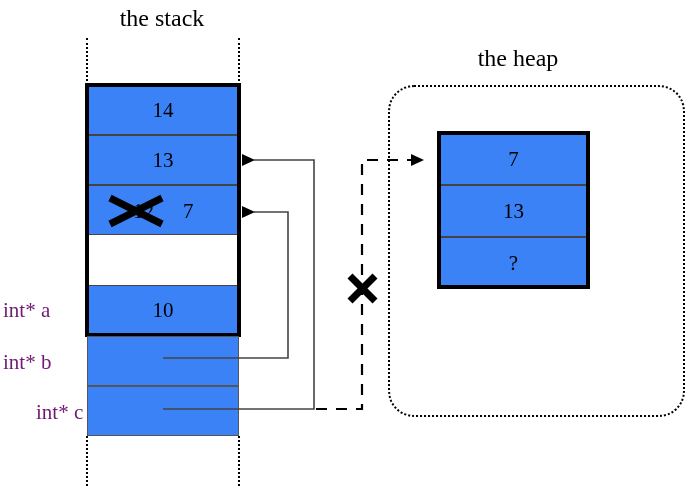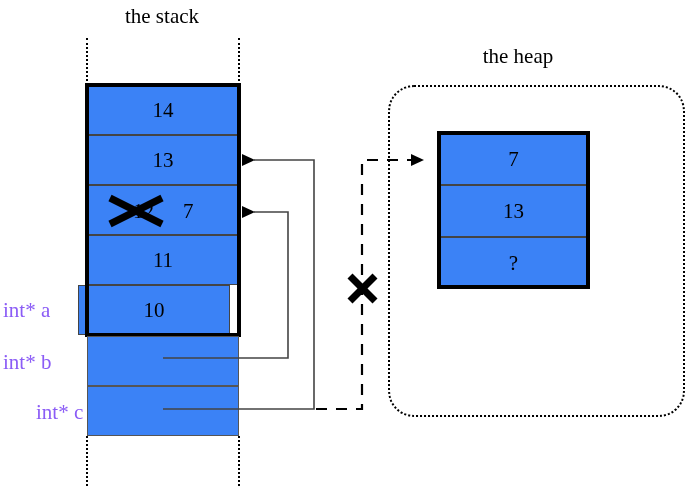--- a/index.html
+++ b/index.html
@@ -10,21 +10,21 @@
   #canvas {
     position: relative;
     width: 692px;
     height: 489px;
     background: #ffffff;
     font-family: "Liberation Serif", "DejaVu Serif", serif;
     overflow: hidden;
   }
   .title {
     position: absolute;
-    font-size: 21px;
+    font-size: 24px;
     color: #000;
     white-space: nowrap;
     text-align: center;
     line-height: 1;
   }
   #stack-title { left: 0px;  top: 6px;  width: 324px; }
   #heap-title  { left: 400px; top: 6px; width: 236px; margin-top: 40px; }
 
   
   .stack-guide {
@@ -51,21 +51,21 @@
     position: absolute;
     box-sizing: border-box;
     border: 4px solid #000;
     background: transparent;
     pointer-events: none;
   }
 
   .var-label {
     position: absolute;
     font-size: 21px;
-    color: #8b5cf6;
+    color: #701a75;
     white-space: nowrap;
     line-height: 1;
   }
 
   
   #heap-region {
     position: absolute;
     box-sizing: border-box;
     border: 2px dotted #000;
     border-radius: 26px;
@@ -107,24 +107,21 @@
   <div class="cell" style="left:87px; top:85px; width:152px; height:50px;">
     <span>14</span>
   </div>
   <div class="cell" style="left:87px; top:135px; width:152px; height:50px;">
     <span>13</span>
   </div>
   <div class="cell" style="left:87px; top:185px; width:152px; height:50px;">
     <span class="strike-text" style="left:45px; top:15px;">12</span>
     <span class="strike-text" style="left:95px; top:15px;">7</span>
   </div>
-  <div class="cell" style="left:87px; top:235px; width:152px; height:50px;">
-    <span>11</span>
-  </div>
-  <div class="cell" style="left:78px; top:285px; width:152px; height:50px;align-items:center;">
+  <div class="cell" style="left:87px; top:285px; width:152px; height:50px;align-items:center;">
     <span>10</span>
   </div>
 
   <div class="bold-outline" style="left:85px; top:83px; width:156px; height:254px;"></div>
 
   <div class="cell thin" style="left:87px; top:336px; width:152px; height:50px;">
     <span></span>
   </div>
   <div class="cell thin" style="left:87px; top:386px; width:152px; height:50px;">
     <span></span>

